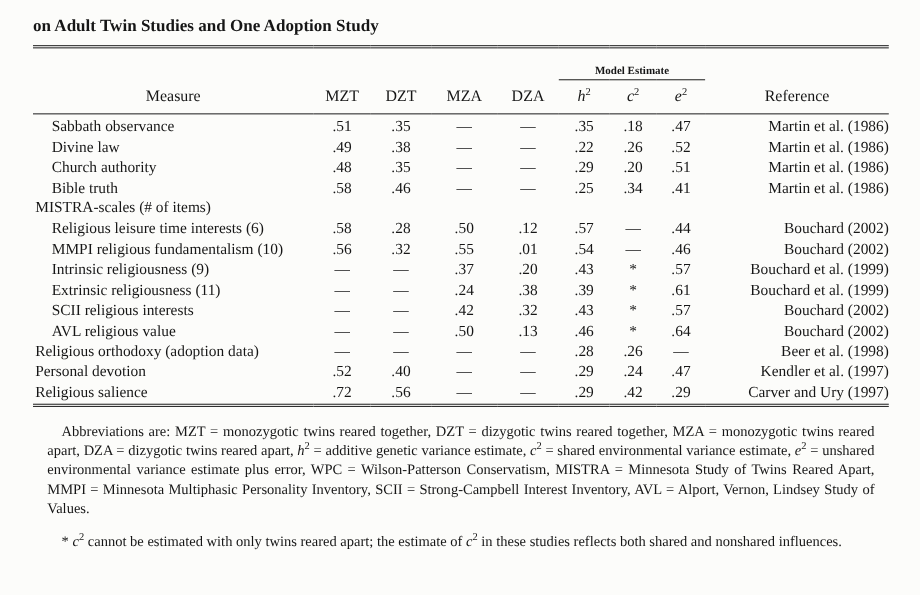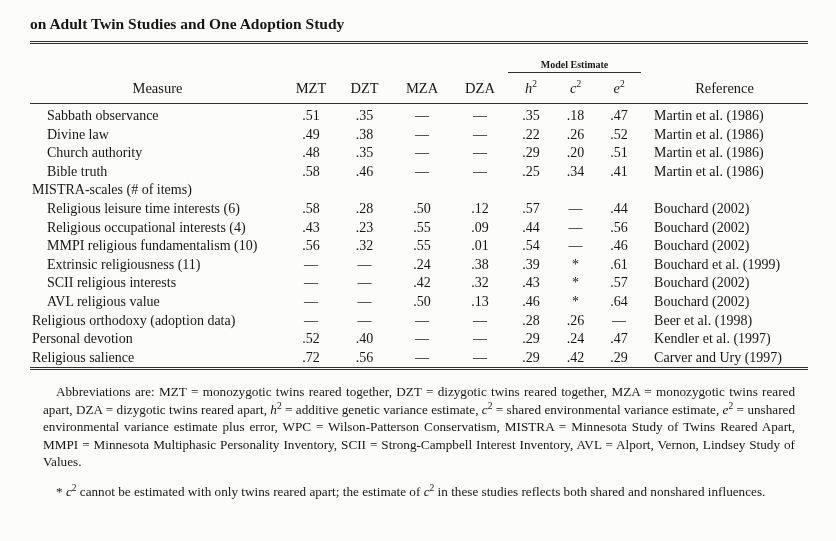--- a/index.html
+++ b/index.html
@@ -49,21 +49,21 @@
     height:18.6px;
     line-height:18.6px;
     padding:0;
     white-space:nowrap;
     overflow:hidden;
   }
   tbody tr:first-child td{padding-top:3px;}
   td.measure{text-align:left;padding-left:2px;}
   td.measure.indent{padding-left:17px;margin-top:44px;}
   td.num{text-align:center;}
-  td.ref{text-align:left;padding-left:13px;}
+  td.ref{text-align:right;padding-left:13px;}
   tbody tr:last-child td{border-bottom:3px double var(--rule);}
 
   
   .footnotes{margin-top:8px;font-size:13.2px;line-height:17.4px;text-align:justify;width:778px;}
   .fn{margin:13px;text-indent:13px;}
   .fn i{font-style:italic;}
 </style>
 </head>
 <body>
 
@@ -156,42 +156,42 @@
           <td class="num">.58</td>
           <td class="num">.28</td>
           <td class="num">.50</td>
           <td class="num">.12</td>
           <td class="num">.57</td>
           <td class="num">—</td>
           <td class="num">.44</td>
           <td class="ref">Bouchard (2002)</td>
         </tr>
         <tr>
-          <td class="measure indent">Religious occupational interests (4)</td>
-          <td class="num">.43</td>
-          <td class="num">.23</td>
-          <td class="num">.55</td>
-          <td class="num">.09</td>
-          <td class="num">.44</td>
-          <td class="num">—</td>
-          <td class="num">.56</td>
-          <td class="ref">Bouchard (2002)</td>
-        </tr>
-        <tr>
           <td class="measure indent">MMPI religious fundamentalism (10)</td>
           <td class="num">.56</td>
           <td class="num">.32</td>
           <td class="num">.55</td>
           <td class="num">.01</td>
           <td class="num">.54</td>
           <td class="num">—</td>
           <td class="num">.46</td>
           <td class="ref">Bouchard (2002)</td>
         </tr>
         <tr>
+          <td class="measure indent">Intrinsic religiousness (9)</td>
+          <td class="num">—</td>
+          <td class="num">—</td>
+          <td class="num">.37</td>
+          <td class="num">.20</td>
+          <td class="num">.43</td>
+          <td class="num">*</td>
+          <td class="num">.57</td>
+          <td class="ref">Bouchard et al. (1999)</td>
+        </tr>
+        <tr>
           <td class="measure indent">Extrinsic religiousness (11)</td>
           <td class="num">—</td>
           <td class="num">—</td>
           <td class="num">.24</td>
           <td class="num">.38</td>
           <td class="num">.39</td>
           <td class="num">*</td>
           <td class="num">.61</td>
           <td class="ref">Bouchard et al. (1999)</td>
         </tr>

